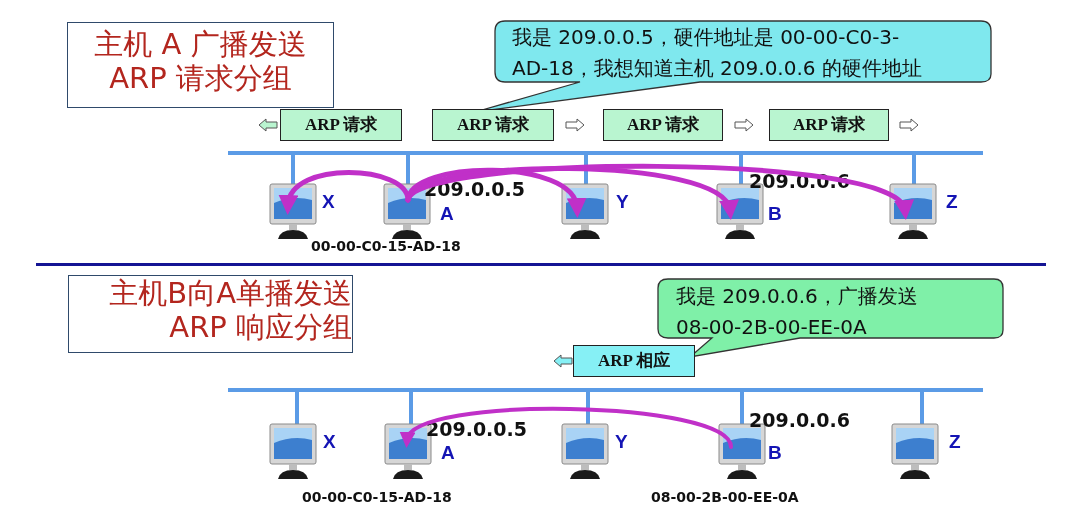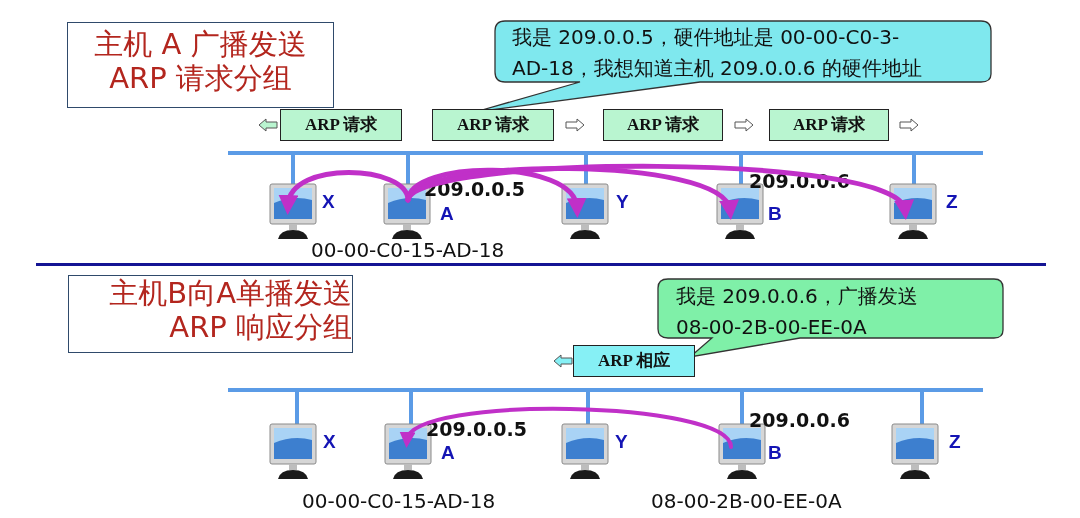--- a/index.html
+++ b/index.html
@@ -15,21 +15,21 @@
          font-size:17px; line-height:30px; text-align:center; color:#111;
          font-family:Liberation Serif, serif; }
   .pkt.req { background:#b9f5d0; }
   .pkt.rep { background:#86f0f5; }
   .harrow { position:absolute; width:20px; height:14px; }
   .host { position:absolute; width:50px; height:58px; }
   .host-label { position:absolute; font-weight:bold; color:#1414b4; font-size:19px;
                 font-family:"Liberation Sans", sans-serif; }
   .ip { position:absolute; font-weight:bold; color:#111; font-size:19px;
         font-family:"DejaVu Sans", sans-serif; }
-  .mac { position:absolute; font-weight:normal; color:#111; font-size:20px;
+  .mac { position:absolute; font-weight:bold; color:#111; font-size:14px;
          font-family:"DejaVu Sans", sans-serif; }
   .bubble-text { position:absolute; color:#111; font-size:20px; line-height:31px;
                  font-family:"DejaVu Sans", sans-serif; white-space:nowrap; }
   .divider { position:absolute; left:36px; width:1010px; height:3px; background:#141494; top:263px; }
   svg.overlay { position:absolute; left:0; top:0; }
 </style>
 </head>
 <body>
 
 <div class="title-box" style="left:67px; top:22px; width:265px; height:80px; padding-top:4px;">

